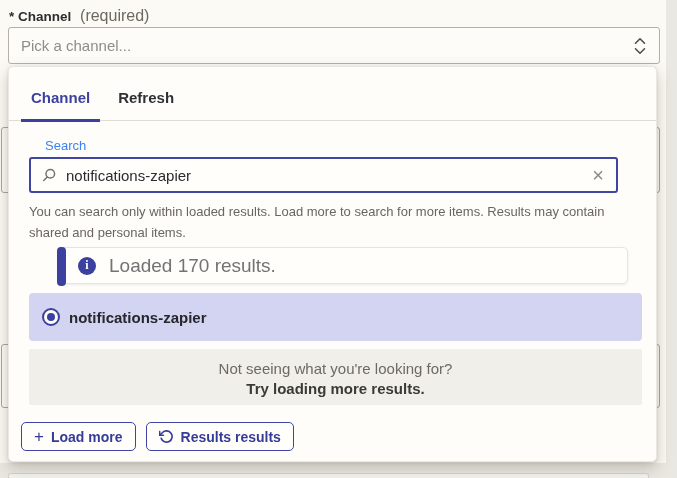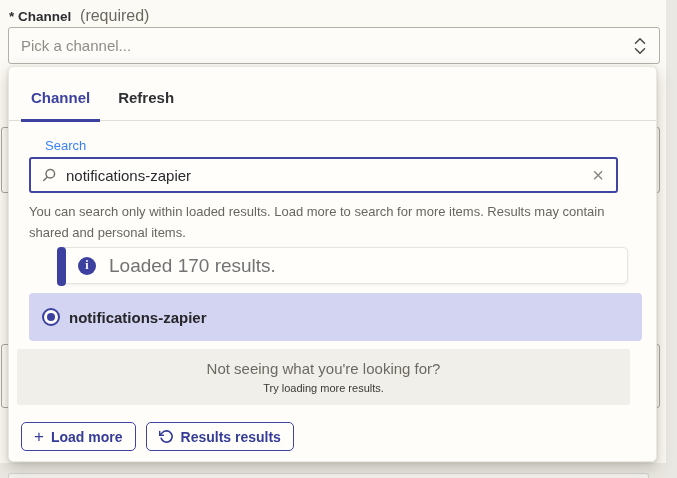--- a/index.html
+++ b/index.html
@@ -82,25 +82,25 @@
   .radio-outer {
     width:18px; height:18px; border:2px solid #3b40a0; border-radius:50%;
     background:#fdfcf7; margin-left:13px; display:flex; align-items:center; justify-content:center;
   }
   .radio-dot { width:8px; height:8px; border-radius:50%; background:#3b40a0; }
   .result-text { margin-left:9px; }
   .result-title { font-size:15px; font-weight:700; color:#26262b; line-height:17px; }
   .result-subtitle { font-size:12.5px; color:#8c8a92; line-height:15px; margin-top:1px; }
 
   .hint-box {
-    position:absolute; left:8px; top:282px; width:613px; height:56px;
+    position:absolute; left:20px; top:282px; width:613px; height:56px;
     background:#f1efe9; border-radius:2px; text-align:center; padding-top:10px;
   }
   .hint-line1 { font-size:15px; color:#6c6a63; line-height:19px; }
-  .hint-line2 { font-size:11px; font-weight:400; color:#3b3a35; line-height:19px; margin-top:1px; }
+  .hint-line2 { font-size:15px; font-weight:700; color:#3b3a35; line-height:19px; margin-top:1px; }
 
   .footer { position:absolute; left:12px; top:355px; display:flex; gap:10px; }
   .btn {
     display:inline-flex; align-items:center; gap:7px; height:29px; padding:0 12px;
     background:#fffefb; border:1.5px solid #3f44a2; border-radius:5px;
     color:#353c97; font-size:14px; font-weight:700; cursor:pointer; font-family:"Liberation Sans", sans-serif;
   }
   .btn .plus-glyph { font-size:17px; font-weight:400; line-height:1; margin-top:-1px; }
   .btn svg { display:block; }
 </style>

